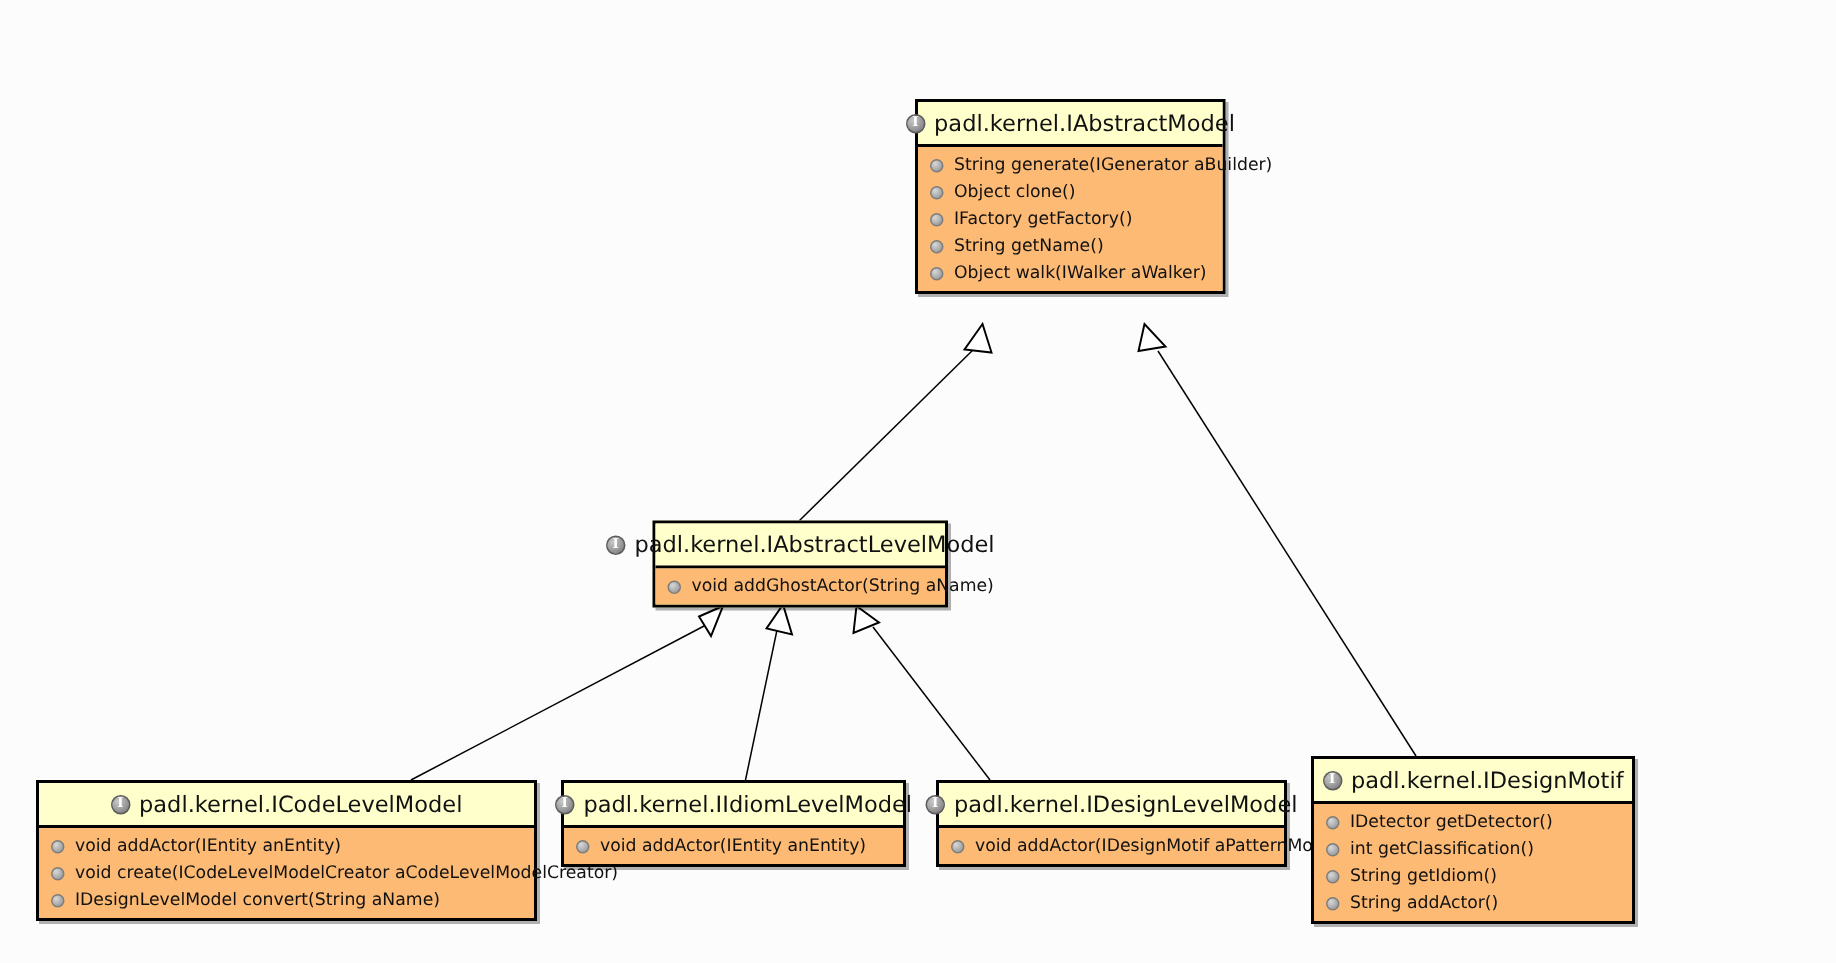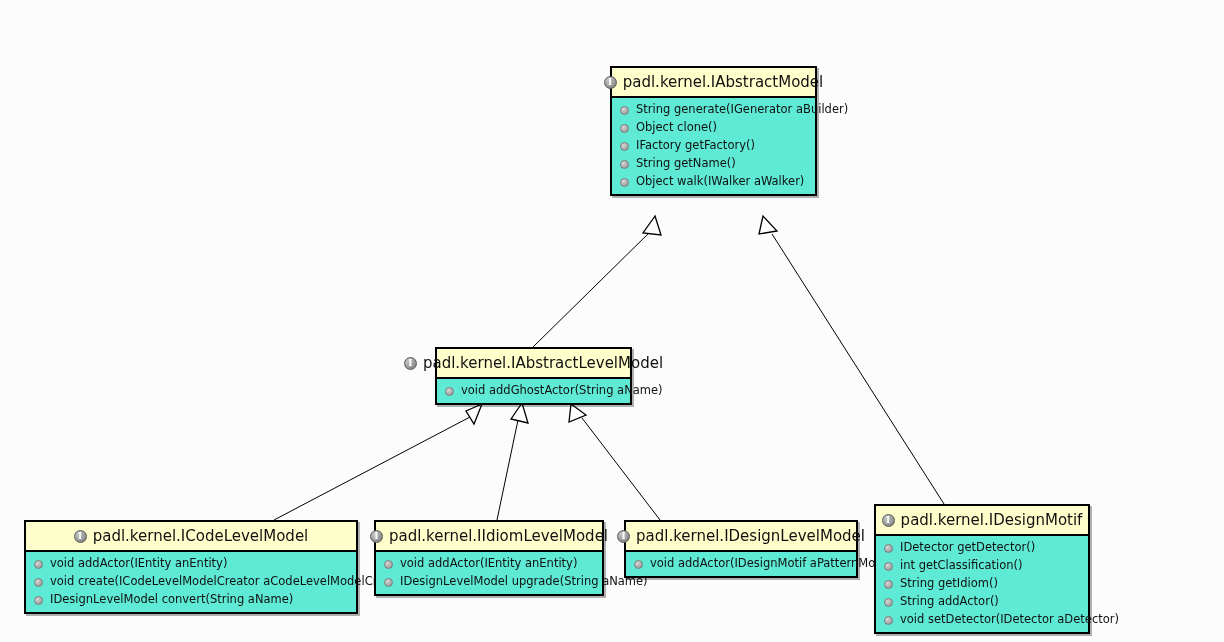--- a/index.html
+++ b/index.html
@@ -65,21 +65,21 @@
   }
   .iface-icon span {
     color: #ffffff;
     font-size: 9px;
     font-weight: bold;
     line-height: 1;
     font-family: "DejaVu Serif", serif;
   }
   .members {
     padding: 3px 0 3px 0;
-    background: #5eead4;
+    background: #fdba74;
   }
   .member {
     display: flex;
     align-items: center;
     gap: 7px;
     height: 18px;
     padding: 0 6px 0 8px;
     white-space: nowrap;
   }
   .member-bullet {
@@ -212,24 +212,20 @@
       <span class="iface-icon">
           <span>I</span>
         </span>
       <span class="class-title">padl.kernel.IIdiomLevelModel</span>
     </div>
     <div class="members">
       <div class="member">
         <span class="member-bullet"></span>
         <span class="member-text">void addActor(IEntity anEntity)</span>
       </div>
-      <div class="member">
-        <span class="member-bullet"></span>
-        <span class="member-text">IDesignLevelModel upgrade(String aName)</span>
-      </div>
     </div>
   </div>
 
   <div class="uml-class" id="cls-designlevelmodel">
     <div class="class-header">
       <span class="iface-icon">
           <span>I</span>
         </span>
       <span class="class-title">padl.kernel.IDesignLevelModel</span>
     </div>
@@ -258,20 +254,16 @@
         <span class="member-text">int getClassification()</span>
       </div>
       <div class="member">
         <span class="member-bullet"></span>
         <span class="member-text">String getIdiom()</span>
       </div>
       <div class="member">
         <span class="member-bullet"></span>
         <span class="member-text">String addActor()</span>
       </div>
-      <div class="member">
-        <span class="member-bullet"></span>
-        <span class="member-text">void setDetector(IDetector aDetector)</span>
-      </div>
     </div>
   </div>
 
 </div>
 
 </body></html>

